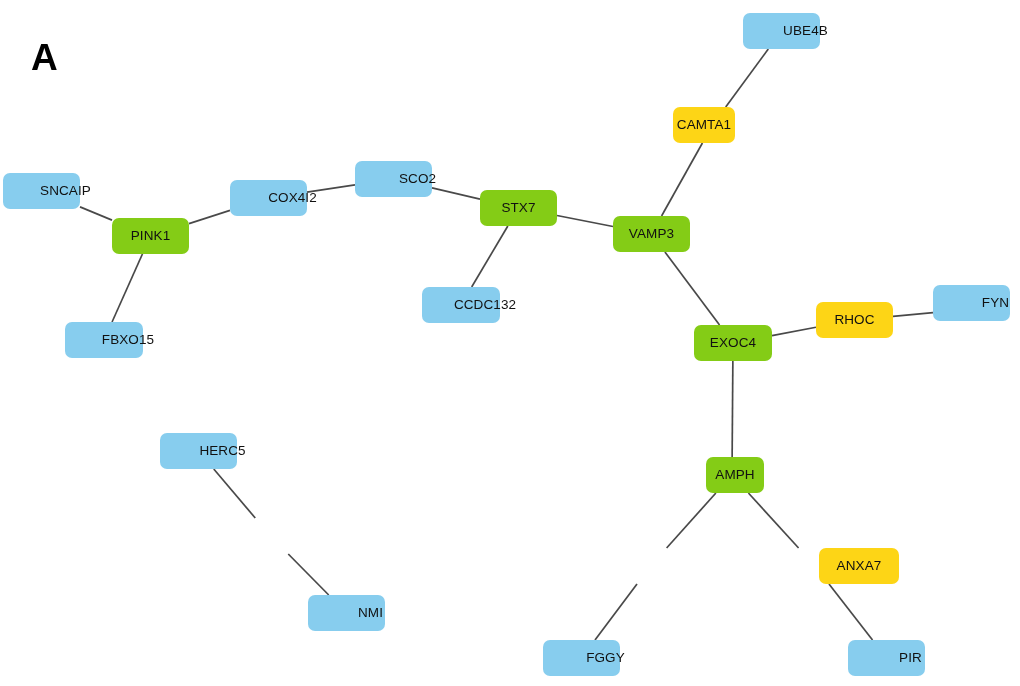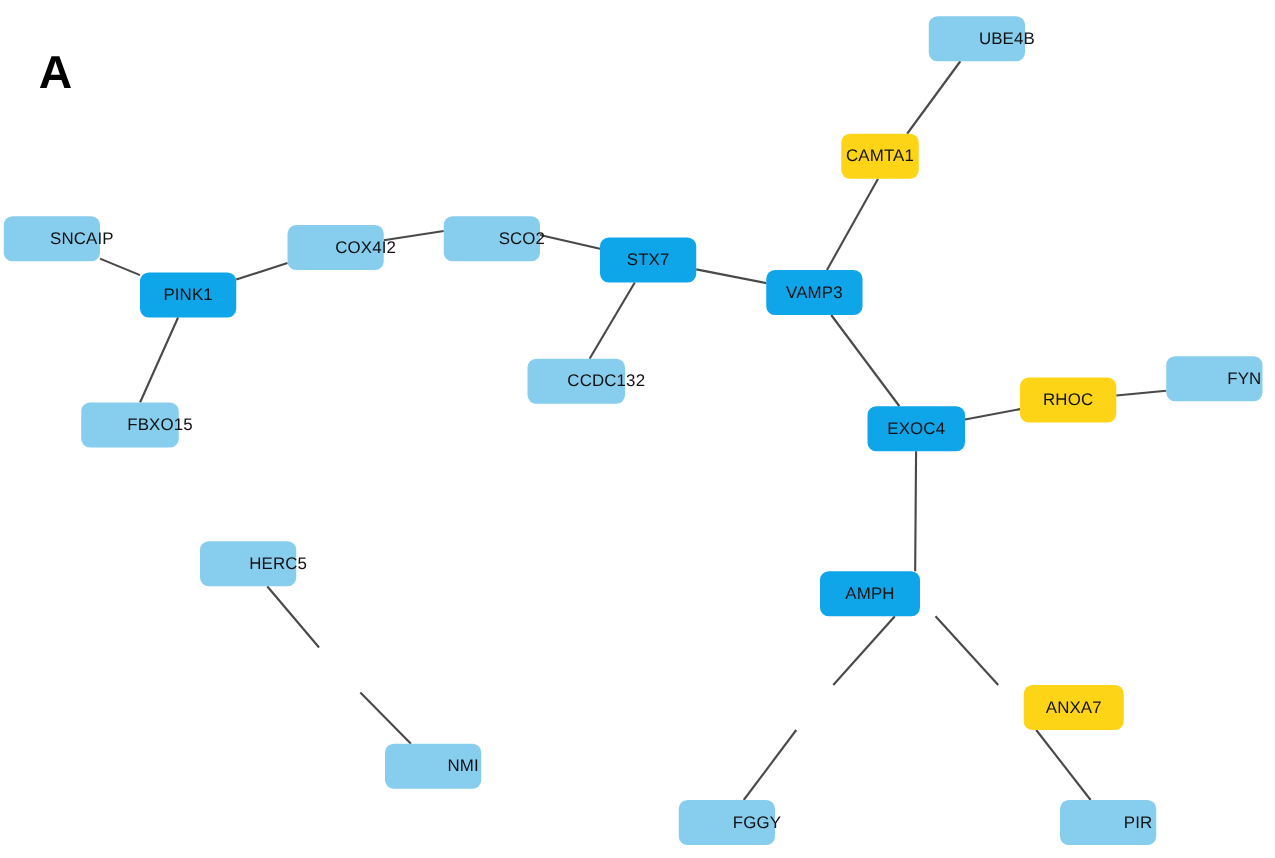--- a/index.html
+++ b/index.html
@@ -49,21 +49,21 @@
     justify-content: center;
     border-radius: 7px;
     font-family: "Liberation Sans", sans-serif;
     font-size: 13.5px;
     line-height: 1;
     color: #111111;
     text-align: center;
     white-space: nowrap;
     letter-spacing: 0.1px;
   }
-  .node-red    { background: #0ea5e9; }
+  .node-red    { background: #84cc16; }
   .node-yellow { background: #fdd516; }
   .node-blue   { background: #87cdee; padding-left: 48px; }
 </style>
 </head>
 <body>
 
 <div id="figure">
 
   <div class="panel-label" style="left:31px; top:39px;">A</div>
 
@@ -95,21 +95,21 @@
       </div>
       <div class="node node-red" style="left: 112px; top: 218px; width: 77px; height: 36px;">
         <span>PINK1</span>
       </div>
       <div class="node node-blue" style="left: 65px; top: 322px; width: 78px; height: 36px;">
         <span>FBXO15</span>
       </div>
       <div class="node node-blue" style="left: 230px; top: 180px; width: 77px; height: 36px;">
         <span>COX4I2</span>
       </div>
-      <div class="node node-blue" style="left: 355px; top: 161px; width: 77px; height: 36px; margin-top: 12px;">
+      <div class="node node-blue" style="left: 355px; top: 161px; width: 77px; height: 36px;">
         <span>SCO2</span>
       </div>
       <div class="node node-red" style="left: 480px; top: 190px; width: 77px; height: 36px;">
         <span>STX7</span>
       </div>
       <div class="node node-blue" style="left: 422px; top: 287px; width: 78px; height: 36px;">
         <span>CCDC132</span>
       </div>
       <div class="node node-red" style="left: 613px; top: 216px; width: 77px; height: 36px;">
         <span>VAMP3</span>
@@ -122,21 +122,21 @@
       </div>
       <div class="node node-red" style="left: 694px; top: 325px; width: 78px; height: 36px;">
         <span>EXOC4</span>
       </div>
       <div class="node node-yellow" style="left: 816px; top: 302px; width: 77px; height: 36px;">
         <span>RHOC</span>
       </div>
       <div class="node node-blue" style="left: 933px; top: 285px; width: 77px; height: 36px;">
         <span>FYN</span>
       </div>
-      <div class="node node-red" style="left: 656px; top: 457px; width: 80px; height: 36px;">
+      <div class="node node-red" style="left: 706px; top: 457px; width: 58px; height: 36px;">
         <span>AMPH</span>
       </div>
       <div class="node node-yellow" style="left: 775px; top: 548px; width: 80px; height: 36px; margin-left: 44px;">
         <span>ANXA7</span>
       </div>
       <div class="node node-blue" style="left: 543px; top: 640px; width: 77px; height: 36px;">
         <span>FGGY</span>
       </div>
       <div class="node node-blue" style="left: 848px; top: 640px; width: 77px; height: 36px;">
         <span>PIR</span>

